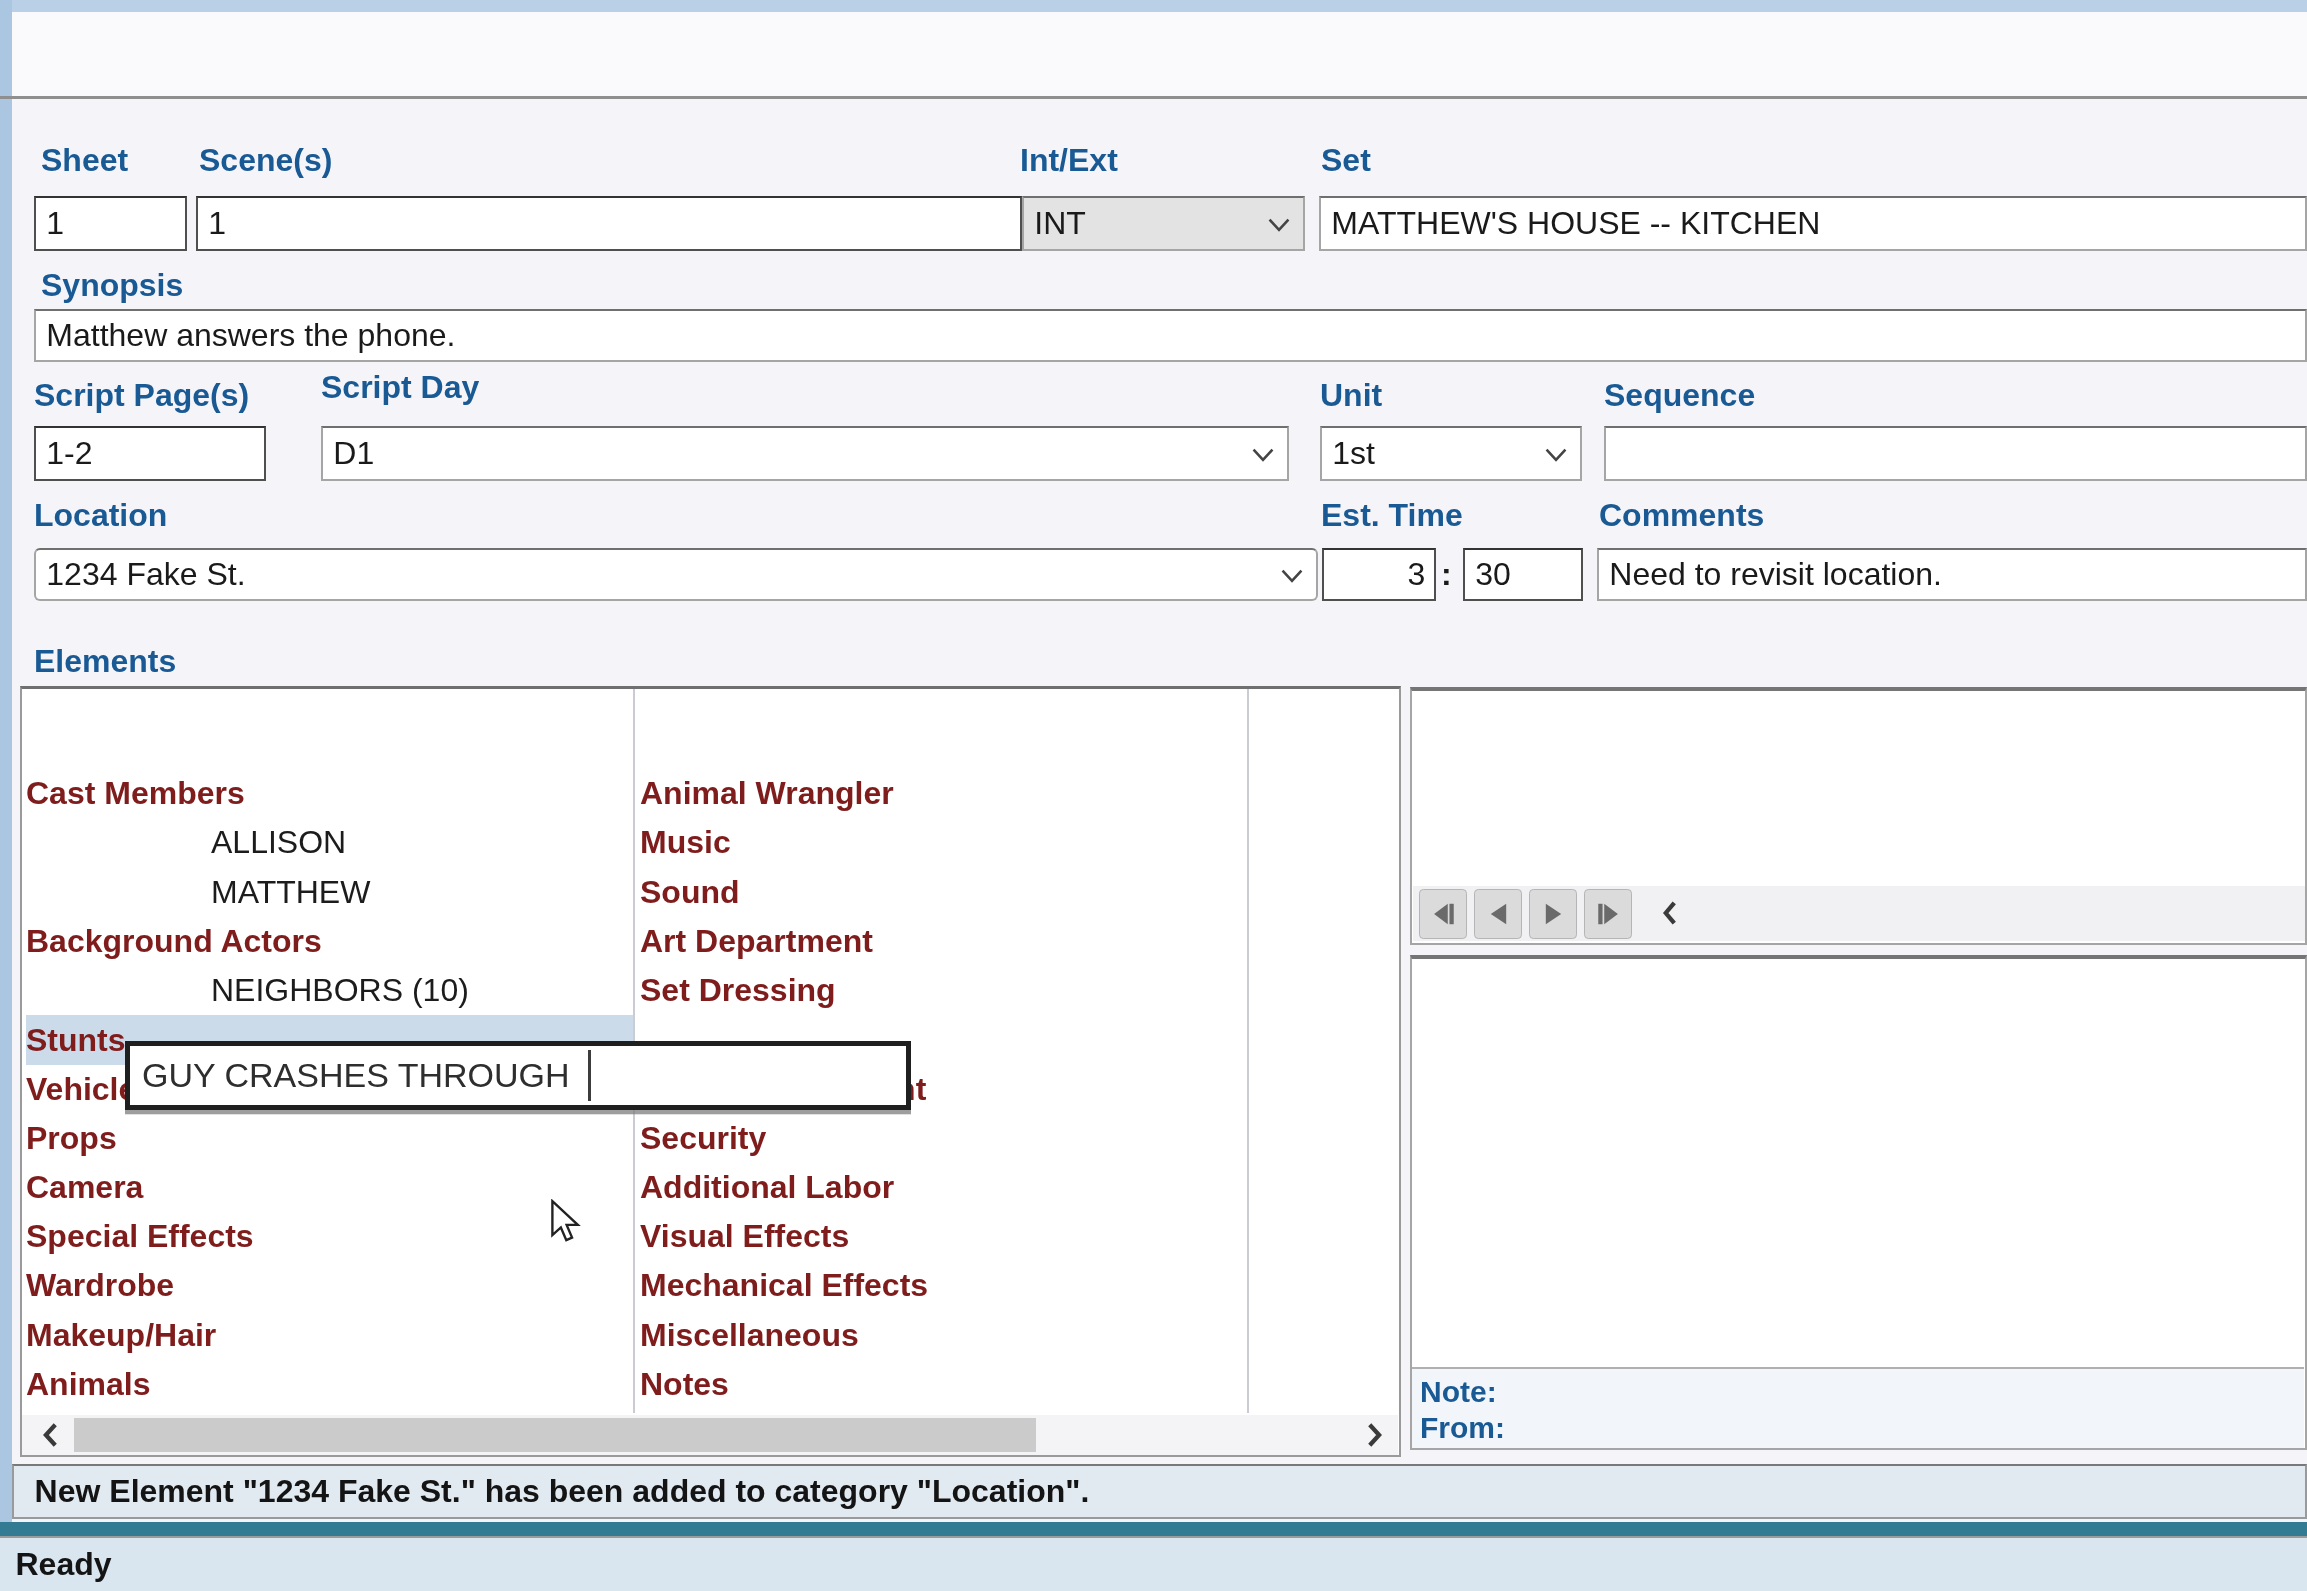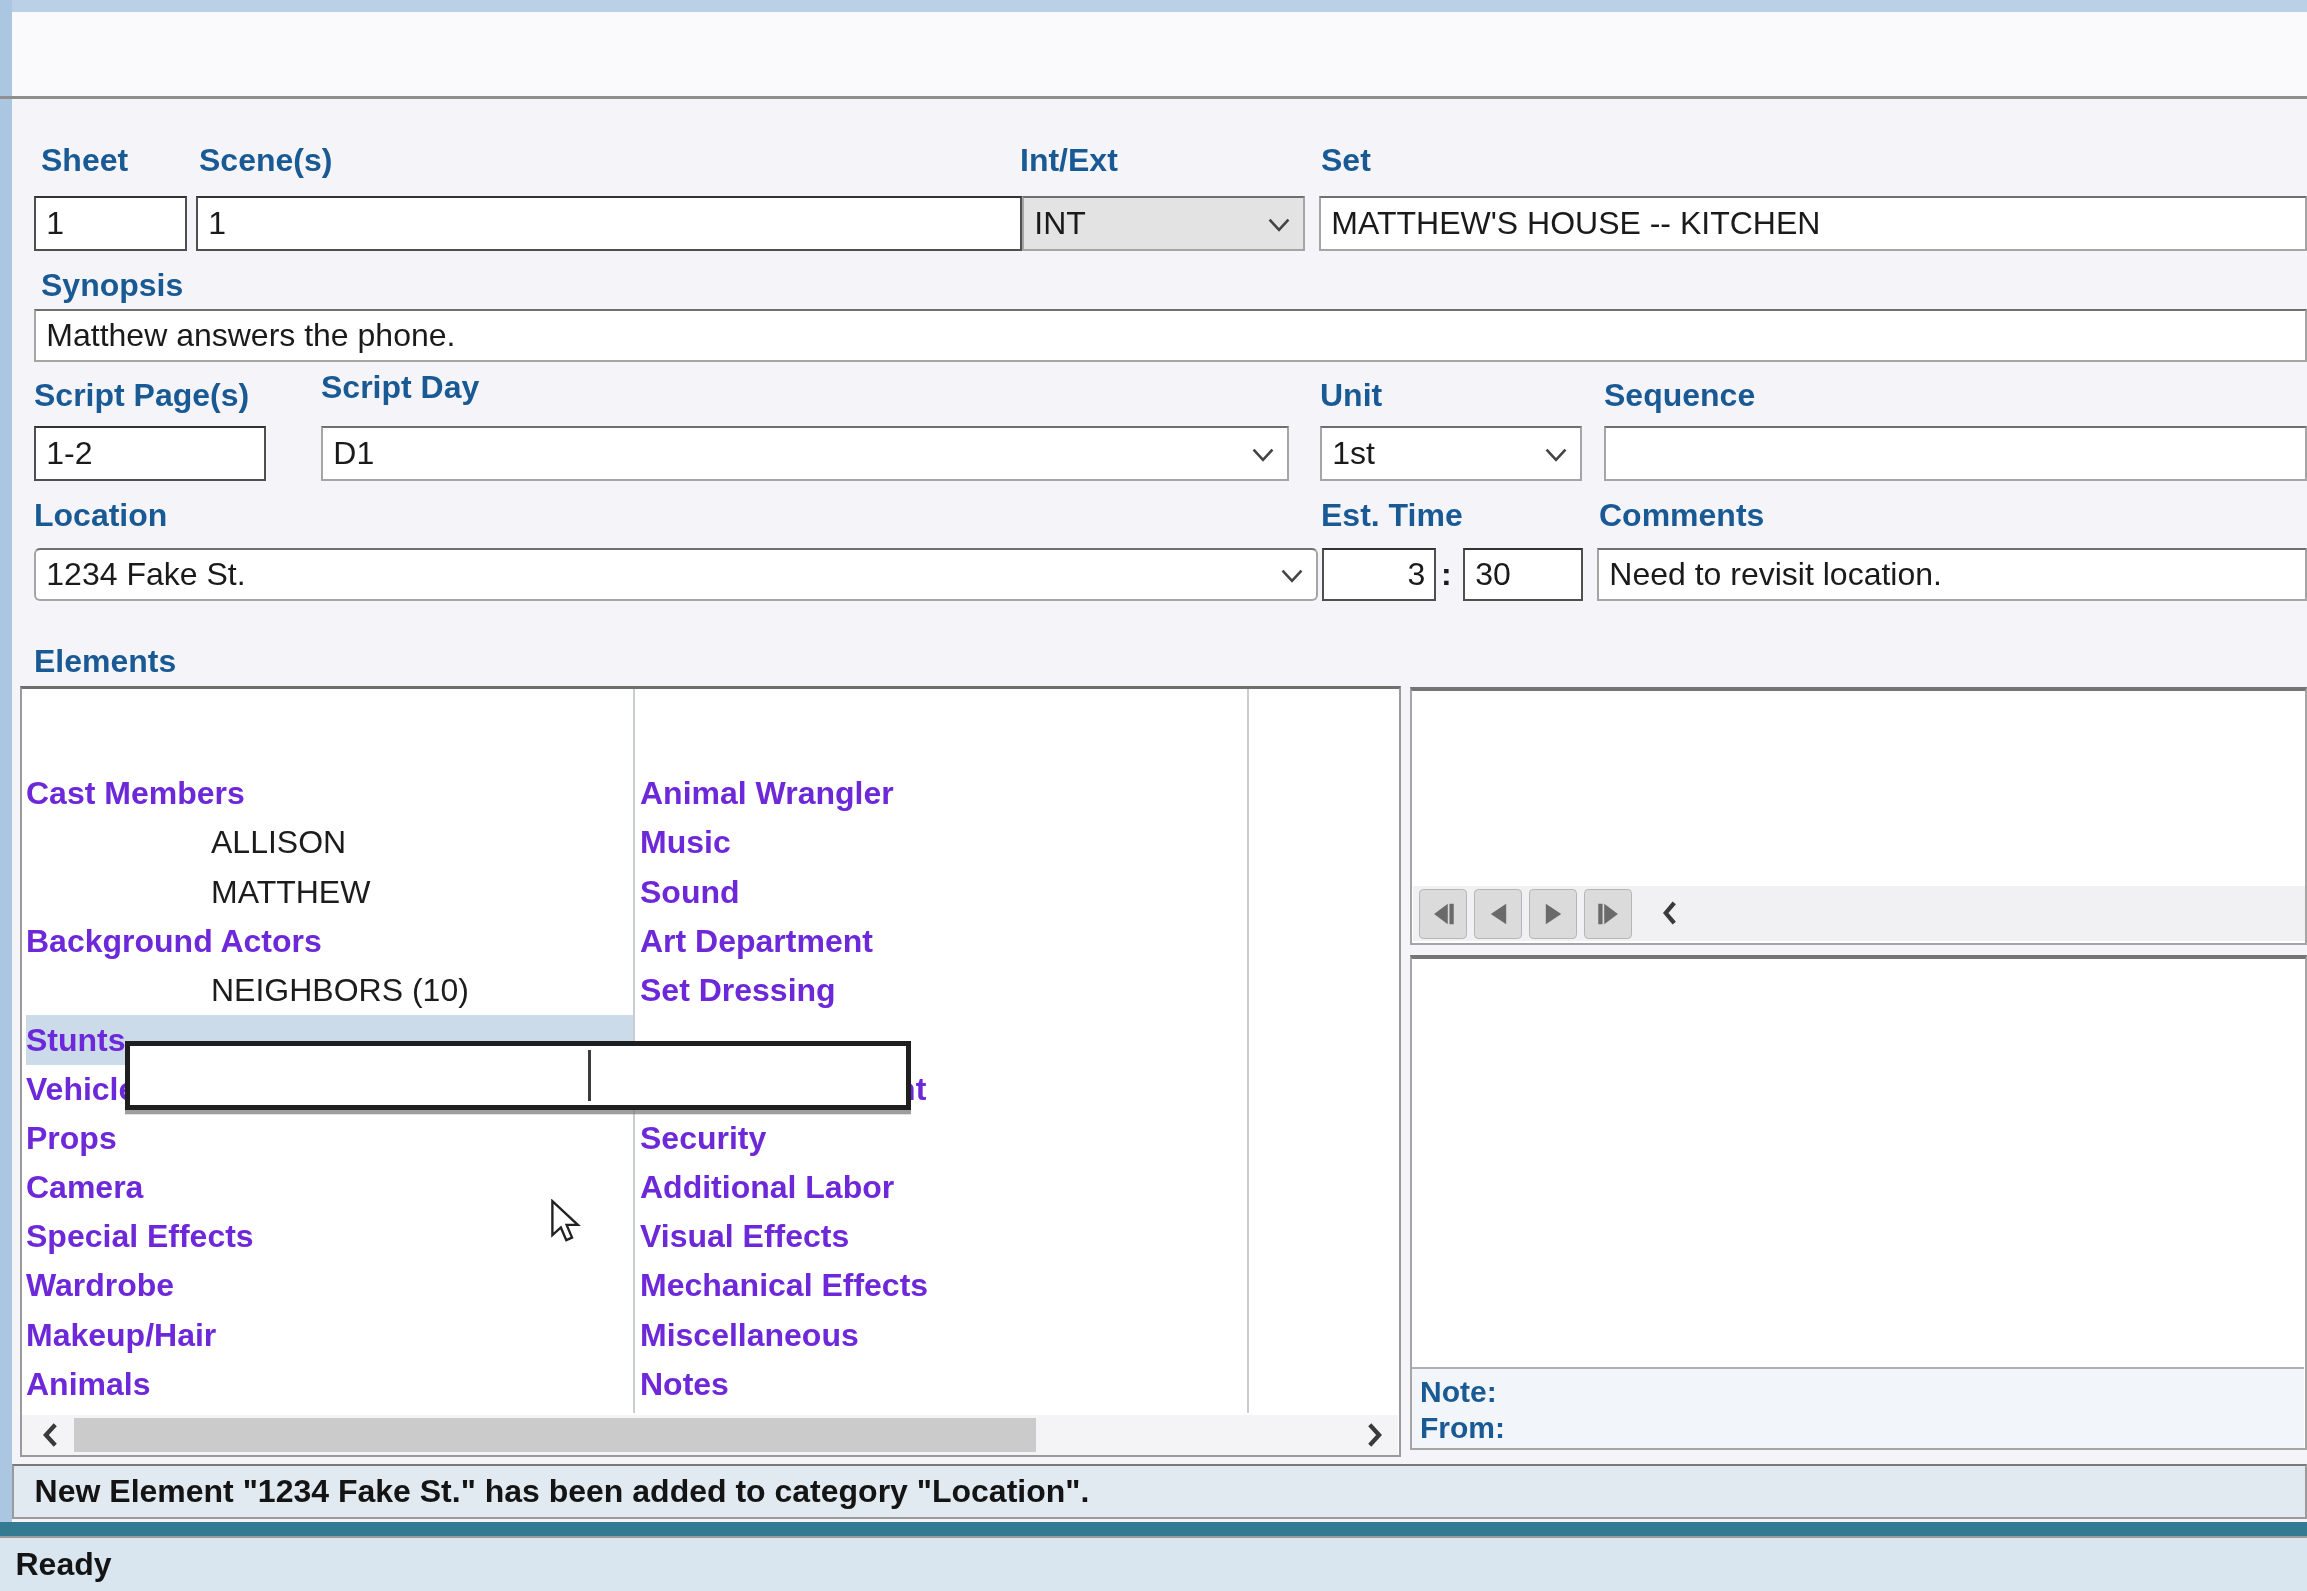--- a/index.html
+++ b/index.html
@@ -27,21 +27,21 @@
   .selectlike{padding-right:48px;}
   .chev{position:absolute;right:12px;top:50%;margin-top:-6.9px;width:24px;height:15.5px;}
   .gray-fill{background:#e3e3e3;}
   .right-align{text-align:right;padding-right:8.6px;}
 
   
   .el-panel{left:20px;top:686px;width:1381px;height:771px;background:#ffffff;
             border:2.6px solid #9a9a9a;border-top:3.4px solid #6f6f6f;box-sizing:border-box;}
   .vdiv{width:1.7px;background:#c9ccd2;}
   .el-row{position:absolute;height:49px;line-height:49px;font-size:32px;white-space:nowrap;overflow:hidden;}
-  .el-row.cat{color:#6d28d9;font-weight:bold;}
+  .el-row.cat{color:#7f1d1d;font-weight:bold;}
   .el-row.val{color:#1c1c1c;padding-left:185px;}
   .sel-band{background:#cbdbe9;}
 
   
   .el-scrollbar{left:22px;top:1415px;width:1376px;height:40px;background:#f4f4f6;}
   .el-thumb{left:74px;top:1418px;width:962px;height:34px;background:#cbcbcb;}
   .scroll-arrow{width:34px;height:34px;top:1418px;}
 
   
   .edit-box{left:125px;top:1041px;width:786px;height:69px;background:#ffffff;
@@ -167,20 +167,21 @@
 <div class="abs el-scrollbar"></div>
 <div class="abs el-thumb"></div>
 <svg class="abs scroll-arrow" style="left:34px;" viewBox="0 0 40 40">
     <polyline points="25,8 14,20 25,32" fill="none" stroke="#3a3a3a" stroke-width="5"></polyline>
   </svg>
 <svg class="abs scroll-arrow" style="left:1357px;" viewBox="0 0 40 40">
     <polyline points="15,8 26,20 15,32" fill="none" stroke="#3a3a3a" stroke-width="5"></polyline>
   </svg>
 
 <div class="abs edit-box">
+  <span>GUY CRASHES THROUGH</span>
   <div class="caret"></div>
 </div>
 
 <div class="abs pane" style="left:1410px;top:687px;width:897px;height:258px;"></div>
 <div class="abs nav-strip"></div>
 <div class="abs nav-btn" style="left:1419px;">
   <svg width="29" height="26" viewBox="0 0 34 30" class="svg-glyph">
       <polygon points="22,3 6,15 22,27" fill="#6a6a6a"></polygon>
       <rect x="24" y="3" width="5" height="24" fill="#6a6a6a"></rect>
     </svg>

